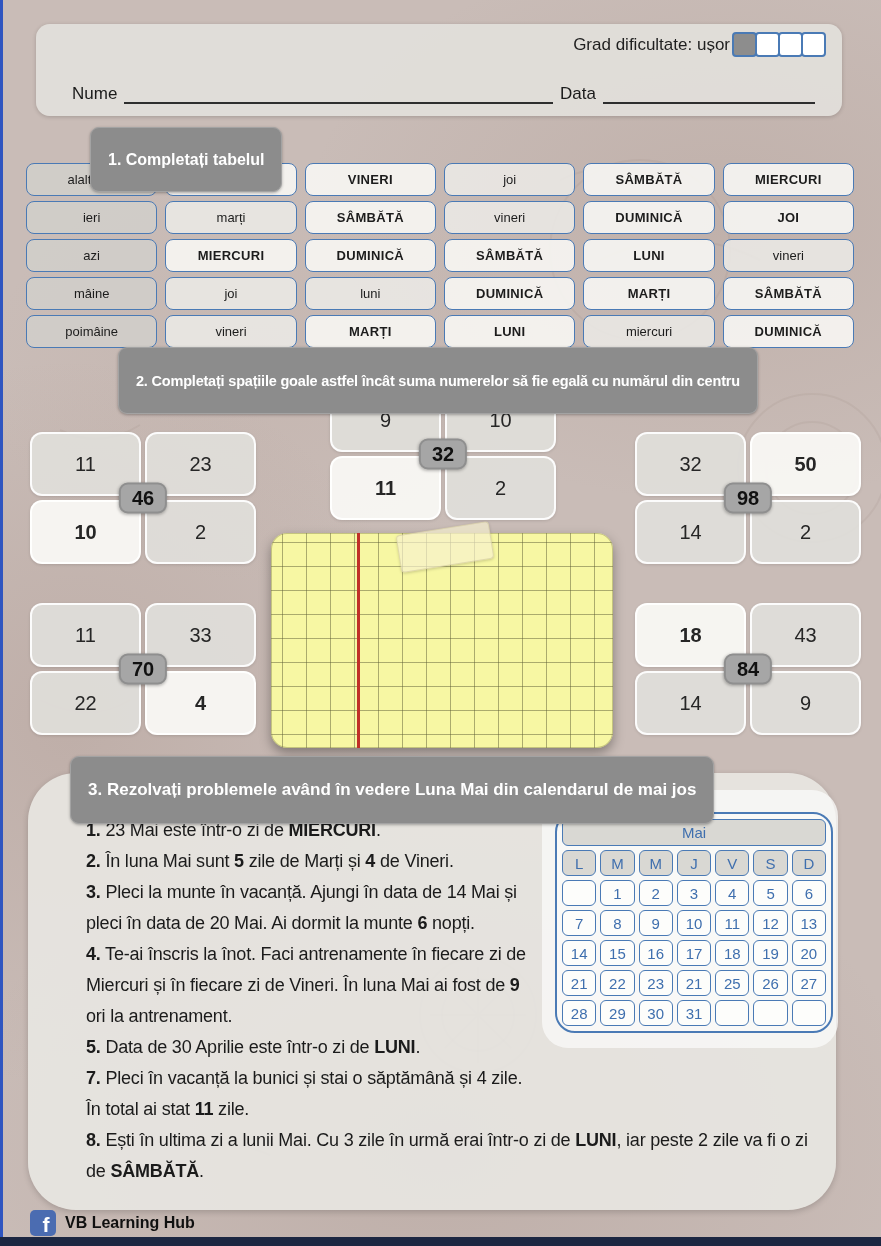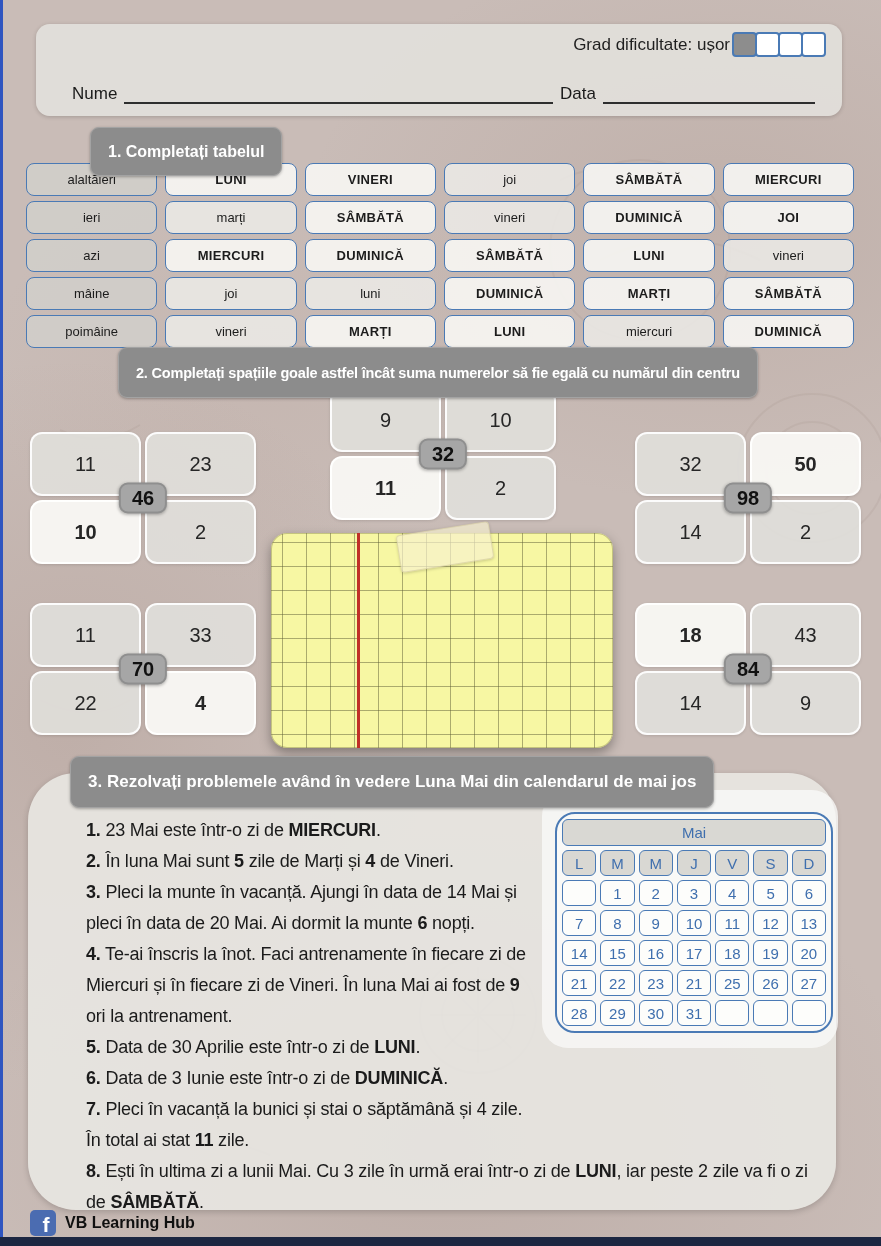--- a/index.html
+++ b/index.html
@@ -24,21 +24,21 @@
   .dbox{width:21px;height:21px;background:#fff;border:2px solid #4a7ab5;border-radius:4px;margin-left:-2px;}
   .dbox.filled{background:#8d8d8d;}
   .nd-row{position:absolute;left:36px;right:20px;bottom:12px;display:flex;align-items:flex-end;font-size:17px;}
   .fill-line{border-bottom:2px solid #2e2e2e;height:1em;margin:0 7px;}
   .fill-line.grow{flex:1;}
   .fill-line.date{width:212px;}
 
   
   .banner{position:absolute;display:inline-flex;align-items:center;background:#8c8c8c;
     border:1px solid #a3a3a3;color:#fff;font-weight:bold;border-radius:9px;
-    padding:8px 17px;box-shadow:0 1px 3px rgba(0,0,0,.3);white-space:nowrap;z-index:3;}
+    padding:16px 17px;box-shadow:0 1px 3px rgba(0,0,0,.3);white-space:nowrap;z-index:3;}
   #s1-banner{left:90px;top:127px;height:31px;font-size:16px;}
   #s2-banner{left:118px;top:347px;height:33px;font-size:14.5px;letter-spacing:-.2px;}
   #s3-banner{left:70px;top:756px;height:34px;font-size:17px;}
 
   
   #s1-grid{position:absolute;left:26px;top:163px;width:828px;display:grid;
     grid-template-columns:repeat(6,1fr);gap:5px 8px;}
   .cell{height:31px;border:1.5px solid #4a7ab5;border-radius:8px;
     background:rgba(236,235,231,.85);display:flex;align-items:center;justify-content:center;
     font-size:13px;color:#1c1c1c;}
@@ -236,21 +236,20 @@
   <div id="cal-halo"></div>
   <div class="banner" id="s3-banner">3. Rezolvați problemele având în vedere Luna Mai din calendarul de mai jos</div>
 
   <div id="problems">
     <div class="cal-float"></div>
     <p><b>1.</b><span> 23 Mai este într-o zi de </span><b>MIERCURI</b><span>.</span></p>
     <p><b>2.</b><span> În luna Mai sunt </span><b>5</b><span> zile de Marți și </span><b>4</b><span> de Vineri.</span></p>
     <p><b>3.</b><span> Pleci la munte în vacanță. Ajungi în data de 14 Mai și pleci în data de 20 Mai. Ai dormit la munte </span><b>6</b><span> nopți.</span></p>
     <p><b>4.</b><span> Te-ai înscris la înot. Faci antrenamente în fiecare zi de Miercuri și în fiecare zi de Vineri. În luna Mai ai fost de </span><b>9</b><span> ori la antrenament.</span></p>
     <p><b>5.</b><span> Data de 30 Aprilie este într-o zi de </span><b>LUNI</b><span>.</span></p>
-    <p><b>6.</b><span> Data de 3 Iunie este într-o zi de </span><b>DUMINICĂ</b><span>.</span></p>
     <p><b>7.</b><span> Pleci în vacanță la bunici și stai o săptămână și 4 zile. În total ai stat </span><b>11</b><span> zile.</span></p>
     <p><b>8.</b><span> Ești în ultima zi a lunii Mai. Cu 3 zile în urmă erai într-o zi de </span><b>LUNI</b><span>, iar peste 2 zile va fi o zi de </span><b>SÂMBĂTĂ</b><span>.</span></p>
   </div>
 
   <div id="calendar">
     <div class="cal-month">Mai</div>
     <div class="cal-row">
 
     <div class="cal-cell hd">L</div>
         <div class="cal-cell hd">M</div>

